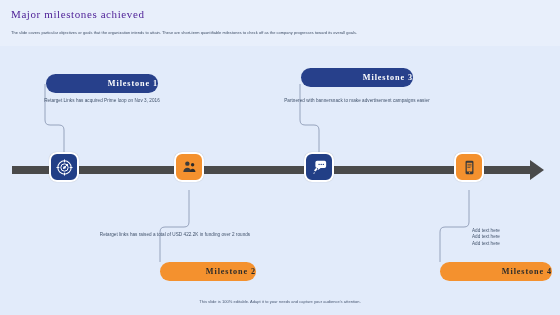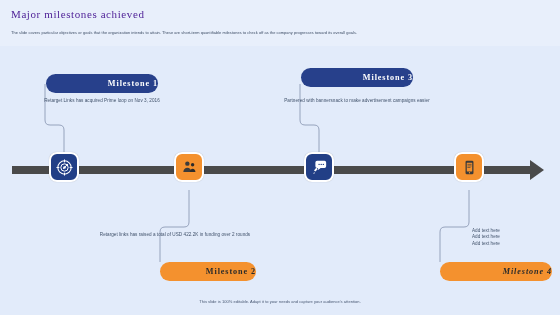--- a/index.html
+++ b/index.html
@@ -219,19 +219,19 @@
         <rect x="6.4" y="2.6" width="11.2" height="18.8" rx="1.8" fill="#3b3b3b"></rect>
         <rect x="8.2" y="5.2" width="7.6" height="12.4" rx="0.6" fill="#f4912e"></rect>
         <path d="M9.6 7.6 h4.8 M9.6 9.8 h4.8 M9.6 12 h3.2" stroke="#3b3b3b" stroke-width="0.9" stroke-linecap="round"></path>
         <circle cx="12" cy="19.4" r="0.9" fill="#f4912e"></circle>
       </svg>
     </span>
   </div>
   <div class="desc left-align" style="left:472px; top:228px; width:90px; white-space:pre-line;">Add text here
 Add text here
 Add text here</div>
-  <div class="pill orange" style="left:440px; top:262px; width:112px;font-style:italic;">
+  <div class="pill orange" style="left:440px; top:262px; width:112px;">
     <span>Milestone 4</span>
   </div>
 
   <div class="footer-note">This slide is 100% editable. Adapt it to your needs and capture your audience's attention.</div>
 
 </div>
 
 </body></html>

